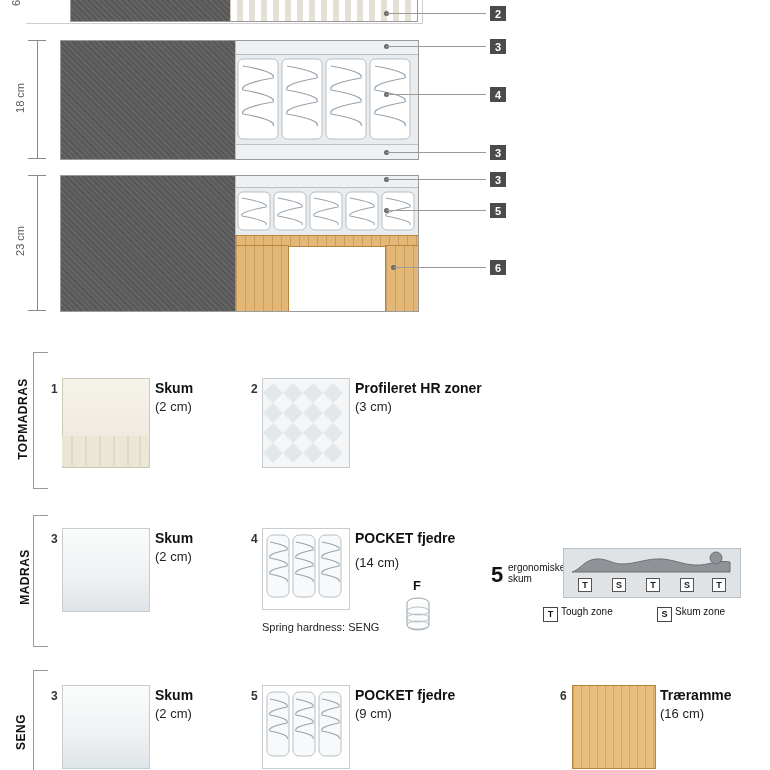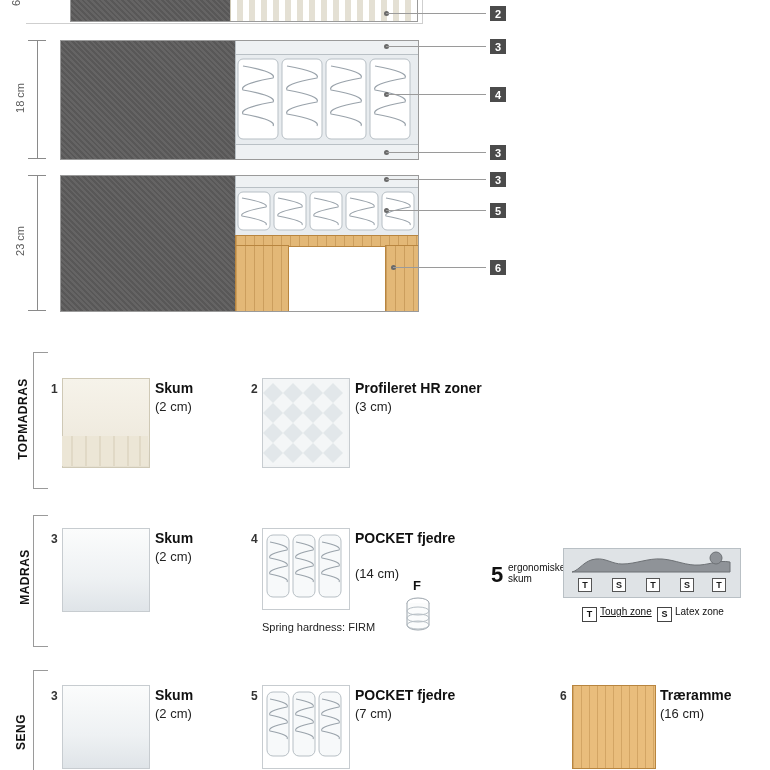--- a/index.html
+++ b/index.html
@@ -302,54 +302,54 @@
       <rect x="30" y="6" width="22" height="62" rx="6"></rect>
       <rect x="56" y="6" width="22" height="62" rx="6"></rect>
     </g>
     <g stroke="#9aa3ab" stroke-width="1.1" fill="none">
       <path d="M7 13 q20 4 17 8 q-20 4 -17 8 q20 4 17 8 q-20 4 -17 8 q20 4 17 8"></path>
       <path d="M33 13 q20 4 17 8 q-20 4 -17 8 q20 4 17 8 q-20 4 -17 8 q20 4 17 8"></path>
       <path d="M59 13 q20 4 17 8 q-20 4 -17 8 q20 4 17 8 q-20 4 -17 8 q20 4 17 8"></path>
     </g>
   </svg>
   <div class="item-title" style="left:355px;top:190px;">POCKET fjedre</div>
-  <div class="item-sub" style="left:355px;top:226px;">(14 cm)</div>
+  <div class="item-sub" style="left:355px;top:215px;">(14 cm)</div>
 
   <div class="f-label" style="left:413px;top:238px;">F</div>
   <svg class="abs" style="left:402px;top:255px;" width="32" height="42" viewBox="0 0 32 42">
     <ellipse cx="16" cy="8" rx="11" ry="5" fill="#ffffff" stroke="#9aa3ab"></ellipse>
     <path d="M5 8 v22 a11 5 0 0 0 22 0 V8" fill="#fbfcfc" stroke="#9aa3ab"></path>
     <g stroke="#b7bfc5" fill="none">
       <ellipse cx="16" cy="16" rx="11" ry="4"></ellipse>
       <ellipse cx="16" cy="23" rx="11" ry="4"></ellipse>
       <ellipse cx="16" cy="30" rx="11" ry="4"></ellipse>
     </g>
   </svg>
-  <div class="spring-hard" style="left:262px;top:281px;">Spring hardness: FIRM</div>
+  <div class="spring-hard" style="left:262px;top:281px;">Spring hardness: SENG</div>
 
   <div class="zones-big" style="left:491px;top:222px;">5</div>
   <div class="zones-text" style="left:508px;top:222px;">ergonomiske</div>
   <div class="zones-text" style="left:508px;top:233px;">skum</div>
 
   <div class="zone-panel" style="left:563px;top:208px;width:176px;height:48px;"></div>
   <svg class="zone-person" style="left:566px;top:210px;" width="170" height="26" viewBox="0 0 170 26">
     <path d="M6 22 C 14 20, 18 10, 30 9 C 40 8, 46 14, 56 14 C 70 14, 82 8, 96 9 C 110 10, 120 16, 134 15 C 146 14, 152 10, 164 12 L164 22 Z" fill="#8f9398" stroke="#6d7175"></path>
     <circle cx="150" cy="8" r="6" fill="#8f9398" stroke="#6d7175"></circle>
   </svg>
   <div class="zone-cell" style="left:578px;top:238px;">T</div>
   <div class="zone-cell" style="left:612px;top:238px;">S</div>
   <div class="zone-cell" style="left:646px;top:238px;">T</div>
   <div class="zone-cell" style="left:680px;top:238px;">S</div>
   <div class="zone-cell" style="left:712px;top:238px;">T</div>
 
-  <div class="zone-legend" style="left:582px;top:266px;text-decoration:underline;">
+  <div class="zone-legend" style="left:543px;top:266px;">
     <span class="zone-chip">T</span><span>Tough zone</span>
   </div>
   <div class="zone-legend" style="left:657px;top:266px;">
-    <span class="zone-chip">S</span><span>Latex zone</span>
+    <span class="zone-chip">S</span><span>Skum zone</span>
   </div>
 
   <div class="bracket" style="left:33px;top:330px;width:14px;height:100px;"></div>
   <div class="side-label" style="left:-14px;top:385px;width:70px;text-align:center;">SENG</div>
 
   <div class="item-num" style="left:51px;top:349px;">3</div>
   <div class="swatch swatch-foam" style="left:62px;top:345px;width:86px;height:82px;"></div>
   <div class="item-title" style="left:155px;top:347px;">Skum</div>
   <div class="item-sub" style="left:155px;top:366px;">(2 cm)</div>
 
@@ -361,19 +361,19 @@
       <rect x="30" y="6" width="22" height="64" rx="6"></rect>
       <rect x="56" y="6" width="22" height="64" rx="6"></rect>
     </g>
     <g stroke="#9aa3ab" stroke-width="1.1" fill="none">
       <path d="M7 13 q20 4 17 8 q-20 4 -17 8 q20 4 17 8 q-20 4 -17 8 q20 4 17 8"></path>
       <path d="M33 13 q20 4 17 8 q-20 4 -17 8 q20 4 17 8 q-20 4 -17 8 q20 4 17 8"></path>
       <path d="M59 13 q20 4 17 8 q-20 4 -17 8 q20 4 17 8 q-20 4 -17 8 q20 4 17 8"></path>
     </g>
   </svg>
   <div class="item-title" style="left:355px;top:347px;">POCKET fjedre</div>
-  <div class="item-sub" style="left:355px;top:366px;">(7 cm)</div>
+  <div class="item-sub" style="left:355px;top:366px;">(9 cm)</div>
 
   <div class="item-num" style="left:560px;top:349px;">6</div>
   <div class="swatch swatch-wood" style="left:572px;top:345px;width:82px;height:82px;"></div>
   <div class="item-title" style="left:660px;top:347px;">Træramme</div>
   <div class="item-sub" style="left:660px;top:366px;">(16 cm)</div>
 </div>
 
 </body></html>

